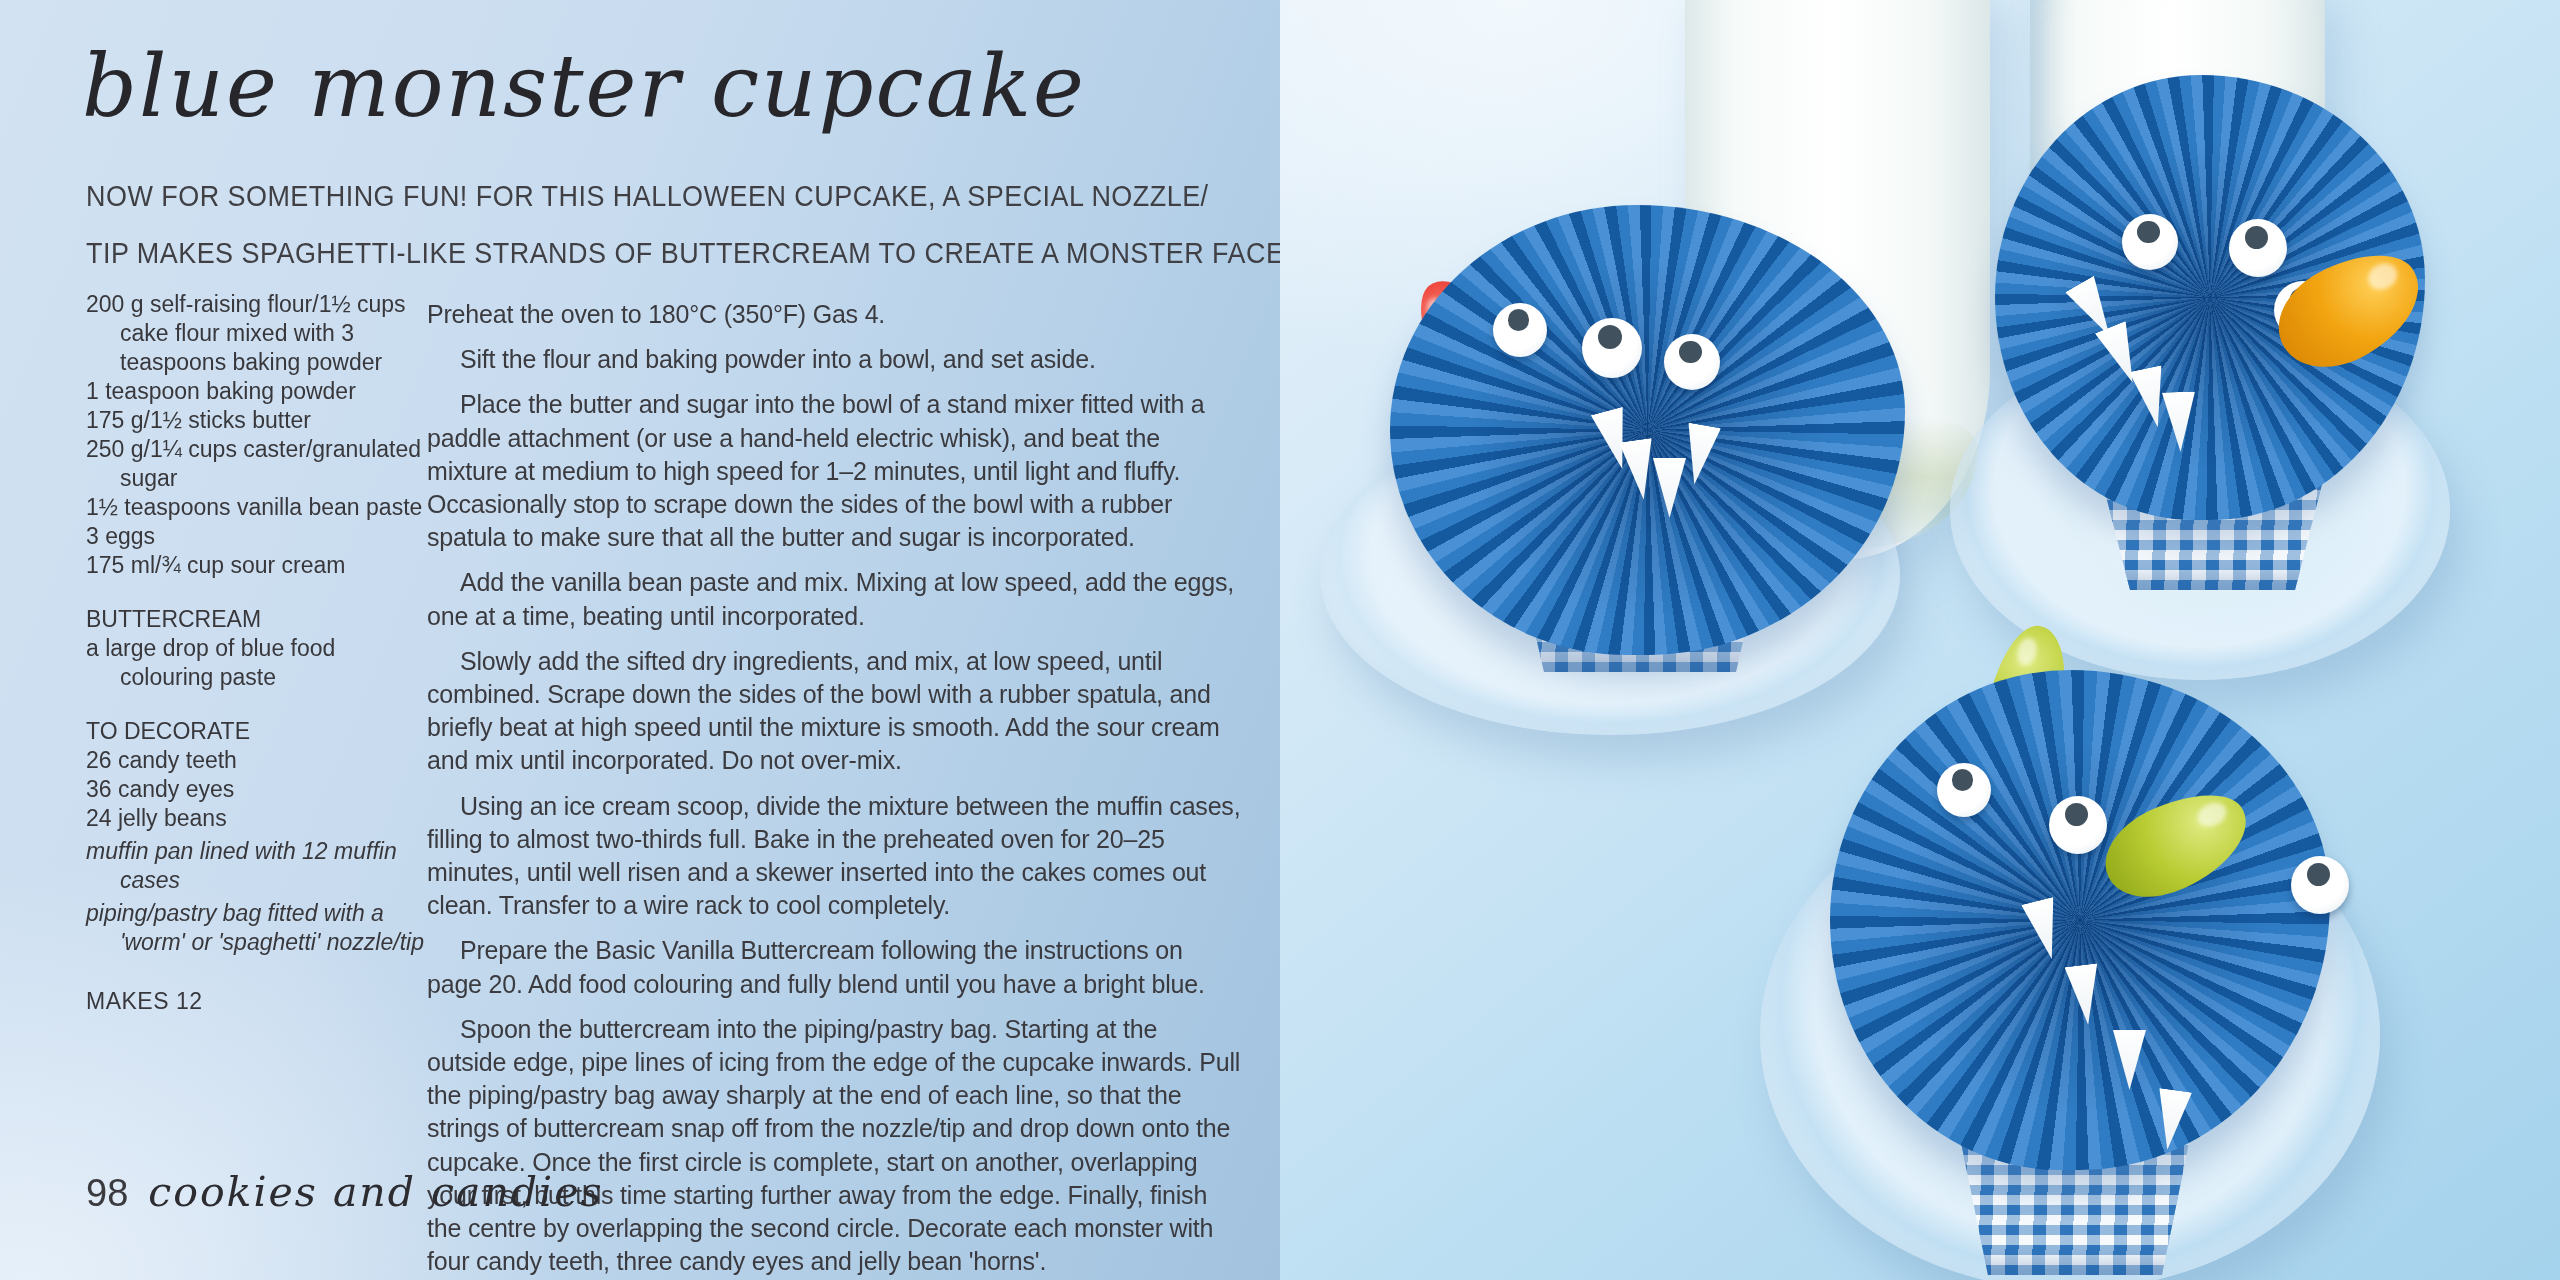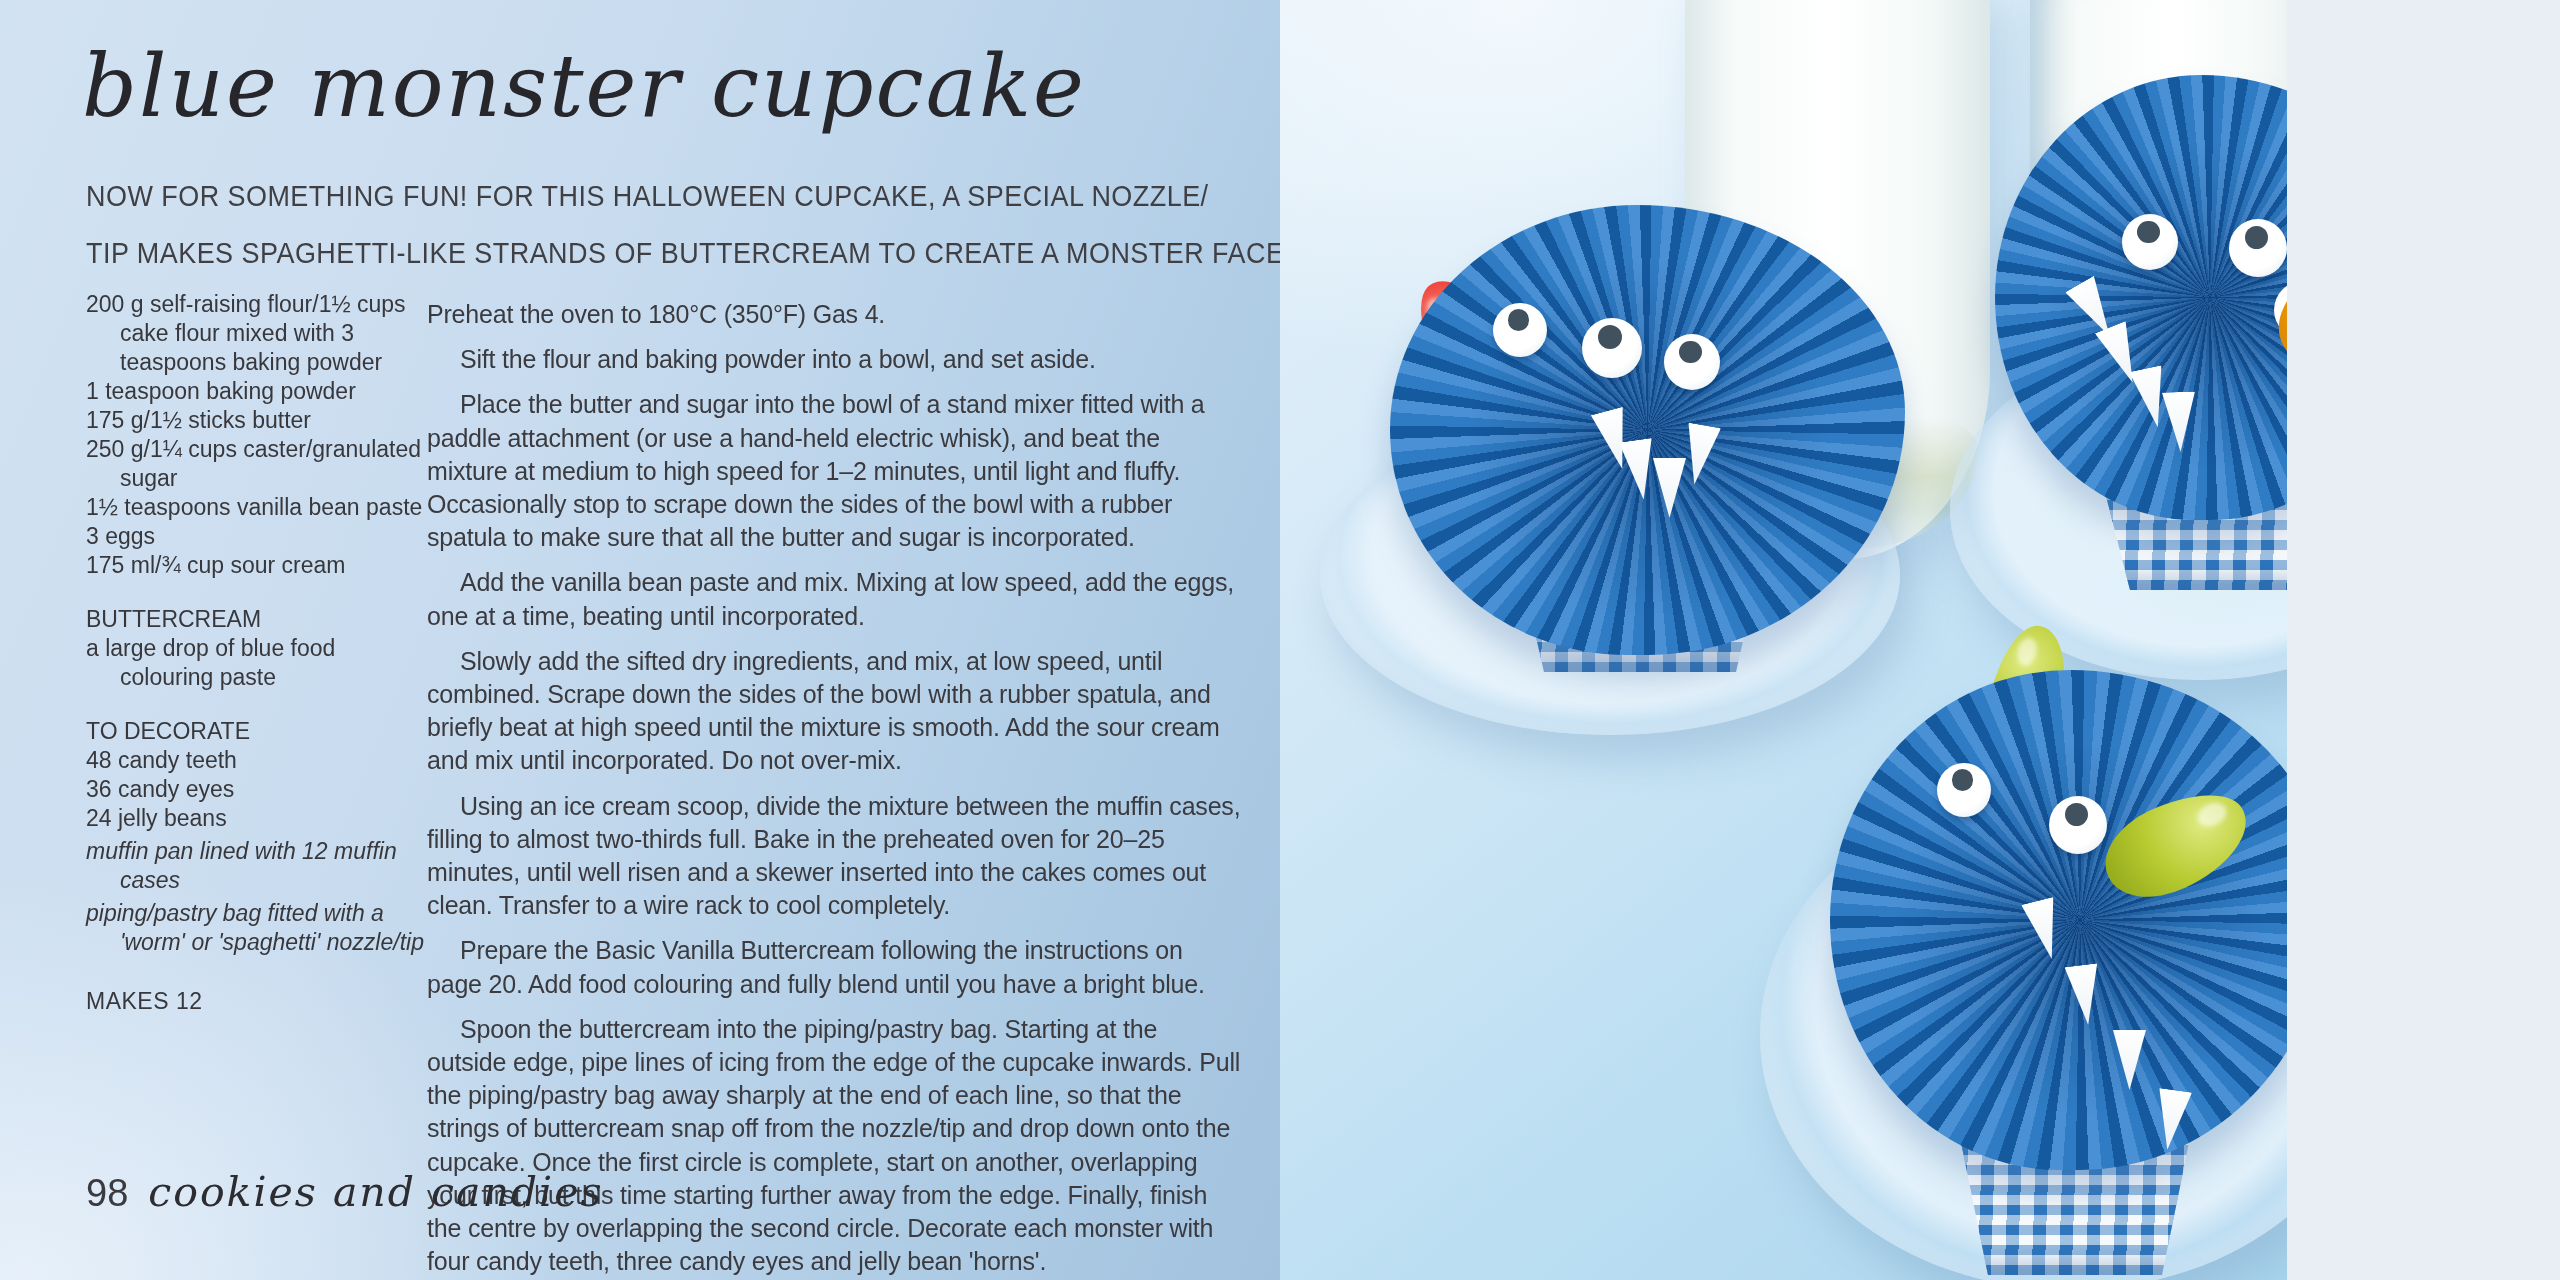--- a/index.html
+++ b/index.html
@@ -1,16 +1,16 @@
 <!DOCTYPE html>
 <html><head>
 <meta charset="utf-8">
 <style>
   html,body{margin:0;padding:0;background:#e8eef4;}
-  .spread{position:relative;width:2287px;height:1280px;overflow:hidden;
+  .spread{position:relative;width:2560px;height:1280px;overflow:hidden;
           font-family:"Liberation Sans",sans-serif;color:#3b3b3f;}
 
   
   .page-left{position:absolute;left:0;top:0;width:1280px;height:1280px;
     background:
       radial-gradient(ellipse 1000px 760px at 2% 100%, rgba(232,241,250,.95) 0%, rgba(232,241,250,0) 55%),
       linear-gradient(112deg,#d2e2f2 0%,#c9dcEF 38%,#b3cfe7 72%,#a2c2de 100%);}
   .recipe-title{position:absolute;left:82px;top:36px;
     font-family:"DejaVu Serif",serif;font-style:italic;font-weight:400;
     font-size:86px;letter-spacing:2px;color:#26262b;}
@@ -117,21 +117,21 @@
       <div class="ing">175 g/1½ sticks butter</div>
       <div class="ing">250 g/1¼ cups caster/granulated sugar</div>
       <div class="ing">1½ teaspoons vanilla bean paste</div>
       <div class="ing">3 eggs</div>
       <div class="ing">175 ml/¾ cup sour cream</div>
 
       <div class="sec-head">BUTTERCREAM</div>
       <div class="ing">a large drop of blue food colouring paste</div>
 
       <div class="sec-head">TO DECORATE</div>
-      <div class="ing">48 candy teeth</div>
+      <div class="ing">26 candy teeth</div>
       <div class="ing">36 candy eyes</div>
       <div class="ing">24 jelly beans</div>
 
       <div class="eq">muffin pan lined with 12 muffin cases</div>
       <div class="eq">piping/pastry bag fitted with a 'worm' or 'spaghetti' nozzle/tip</div>
 
       <div class="makes">MAKES 12</div>
     </div>
 
     <div class="col-method">

